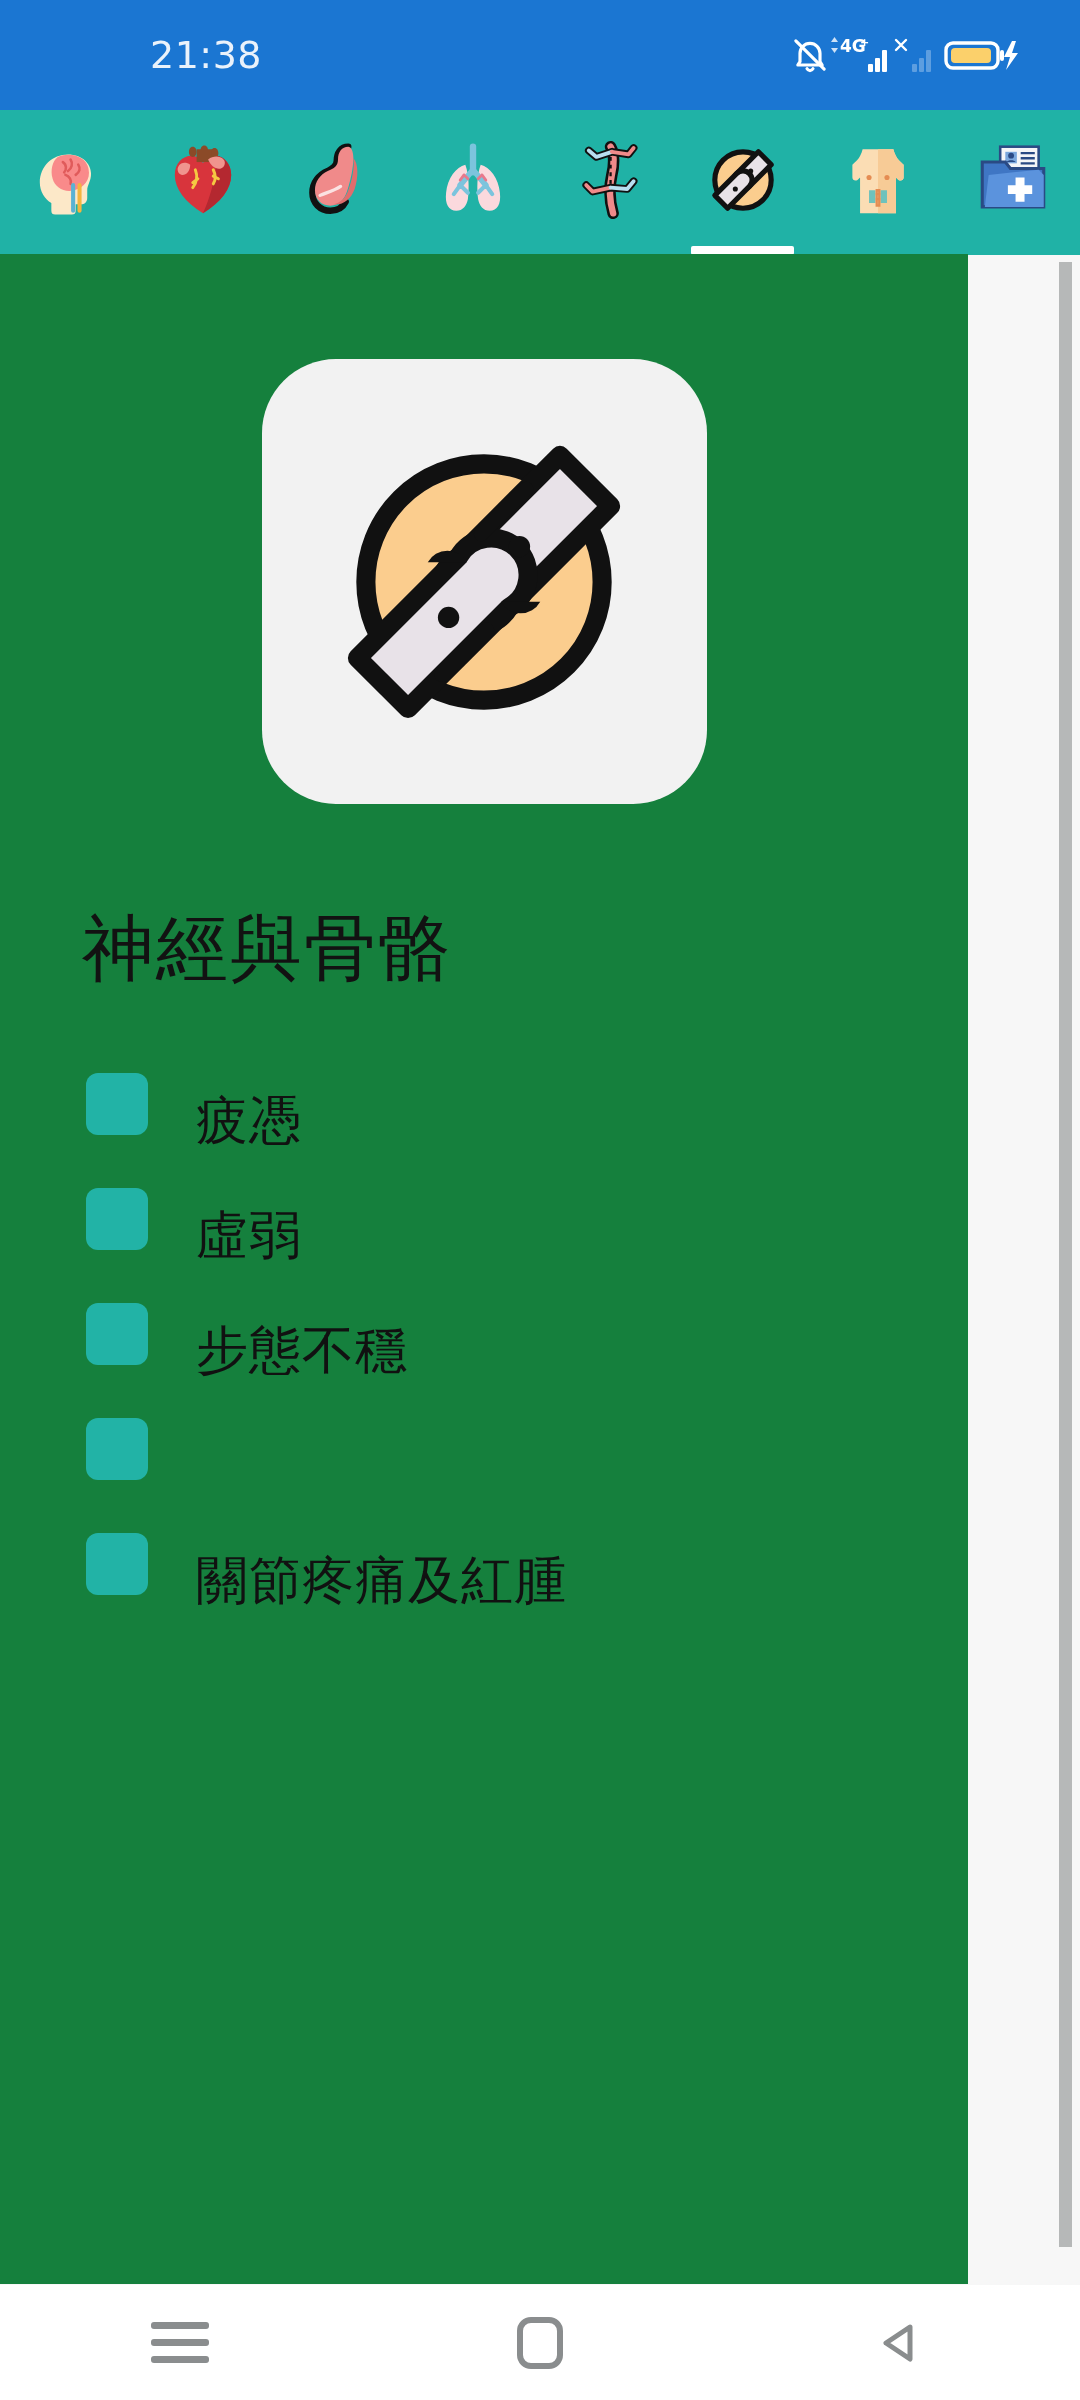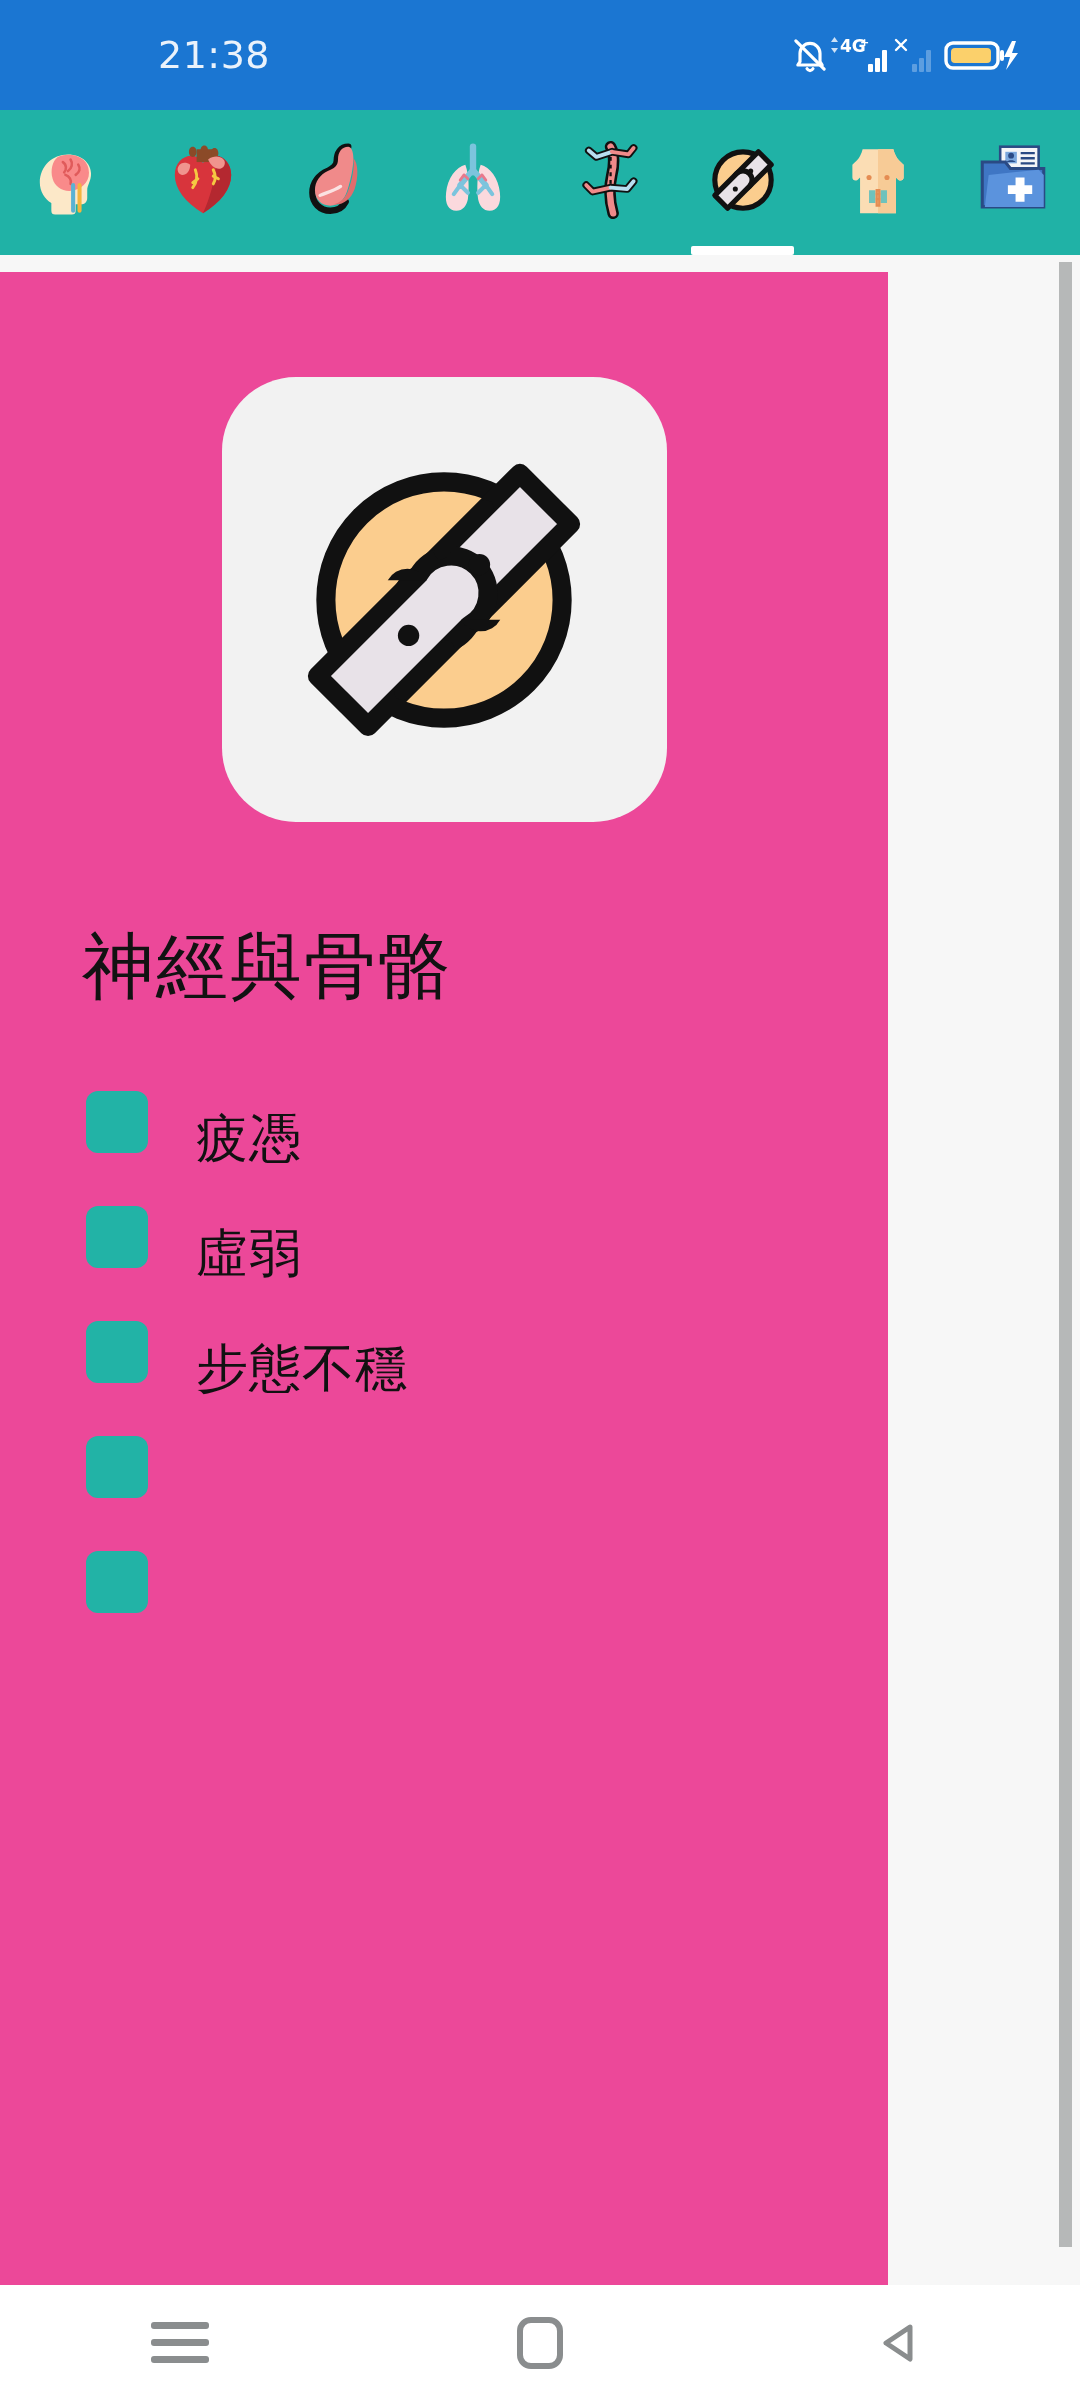--- a/index.html
+++ b/index.html
@@ -9,21 +9,21 @@
     font-family:"DejaVu Sans","Liberation Sans",sans-serif;
     overflow:hidden;
   }
   .phone { position:relative; width:1080px; height:2400px; background:#f7f7f7; }
 
   
   .statusbar {
     position:absolute; top:0; left:0; width:1080px; height:110px;
     background:#1b76d2; color:#fff;
     display:flex; align-items:center; justify-content:space-between;
-    padding:0 30px 0 8px;
+    padding:0 30px 0 0;
   }
   .status-time {
     font-size:38px; font-weight:400; letter-spacing:0.5px;
     margin-left:150px; color:#eaf2fb;
   }
   .status-icons { display:flex; align-items:center; margin-right:28px; }
 
   .sb-ico { display:block; }
 
   
@@ -36,22 +36,22 @@
     display:flex; align-items:center; justify-content:center;
   }
   .tab .glyph { width:82px; height:82px; display:block; margin-bottom:6px; }
   .tab.active::after {
     content:""; position:absolute; left:12%; right:12%; bottom:0;
     height:9px; background:#ffffff; border-radius:2px;
   }
 
   
   .content {
-    position:absolute; top:272px; left:0; width:888px; height:2030px;
-    background:#ec4899; overflow:hidden;
+    position:absolute; top:254px; left:0; width:968px; height:2030px;
+    background:#15803d; overflow:hidden;
   }
   .hero { display:flex; justify-content:center; padding-top:105px; }
   .hero-card {
     width:445px; height:445px; background:#f2f2f2; border-radius:74px;
     display:flex; align-items:center; justify-content:center;
   }
   .hero-card svg { width:360px; height:360px; }
 
   .section-title {
     margin:108px 0 0 82px;
@@ -269,20 +269,21 @@
       </div>
       <div class="sym-row">
         <div class="sym-box"></div>
         <div class="sym-label">步態不穩</div>
       </div>
       <div class="sym-row">
         <div class="sym-box"></div>
       </div>
       <div class="sym-row">
         <div class="sym-box"></div>
+        <div class="sym-label">關節疼痛及紅腫</div>
       </div>
     </div>
 
   </div>
 
   <div class="scrollbar"></div>
 
   <div class="navbar">
     <div class="nav-btn">
       <div class="nav-recents">

